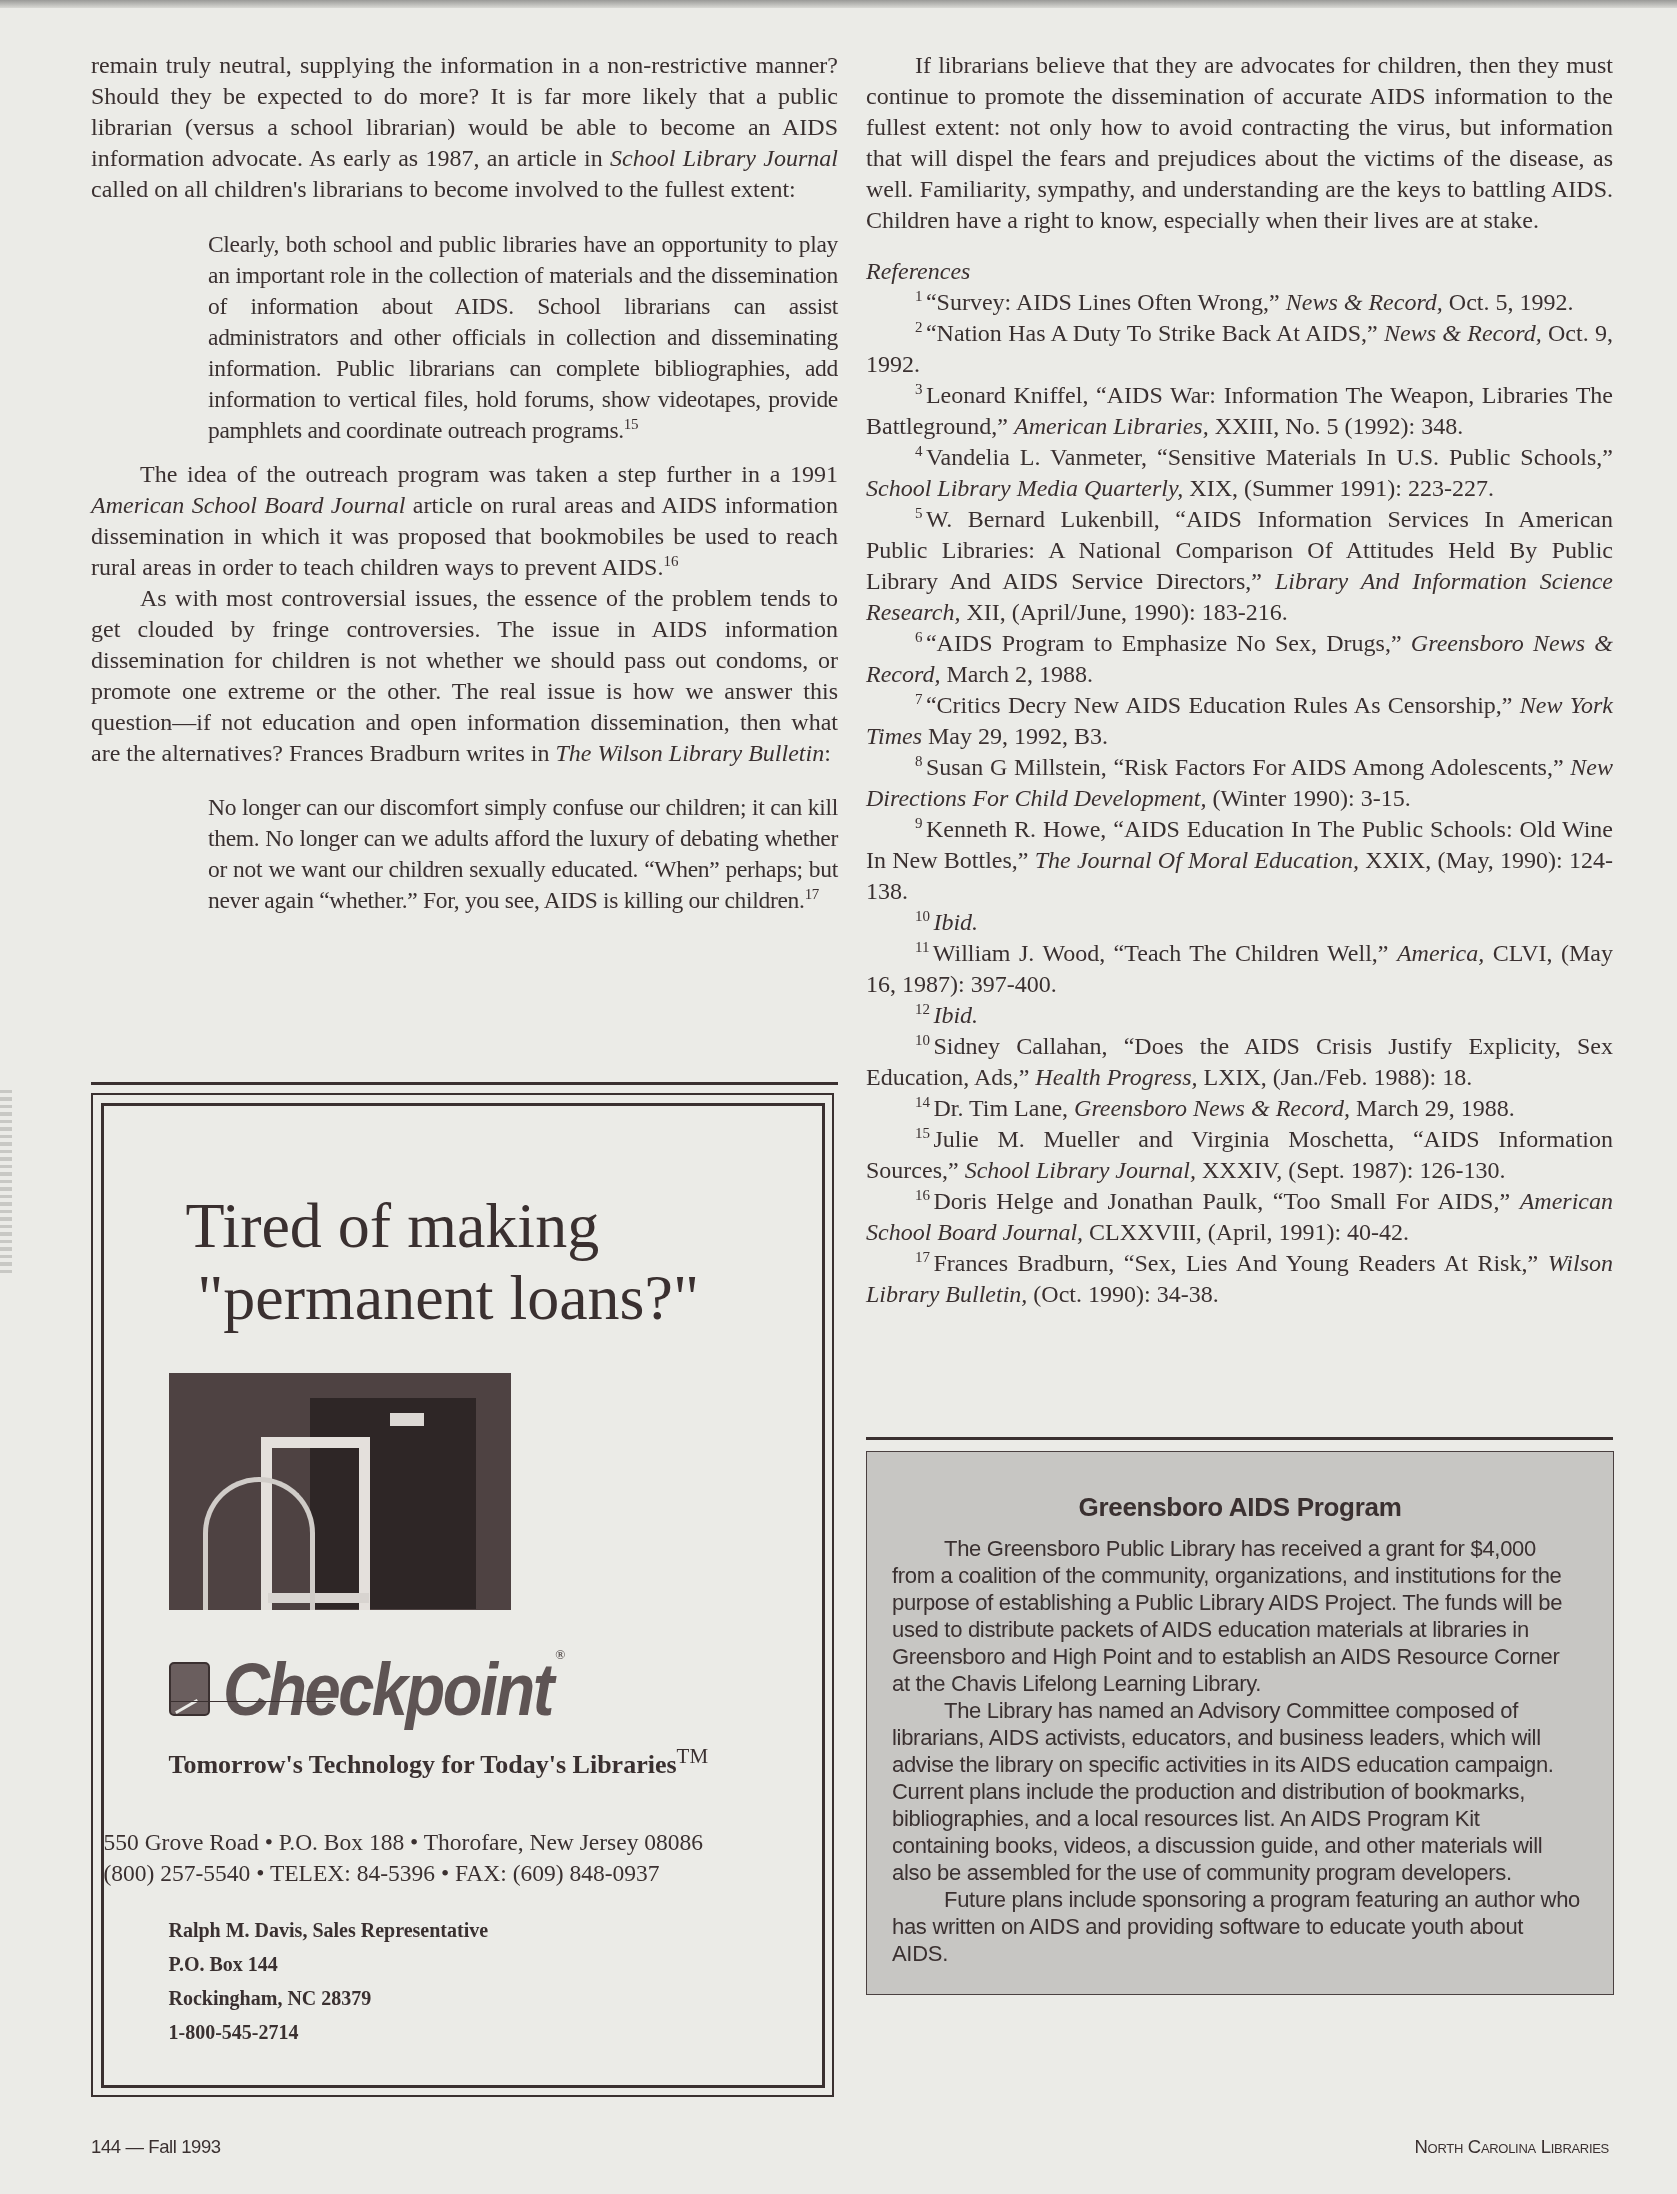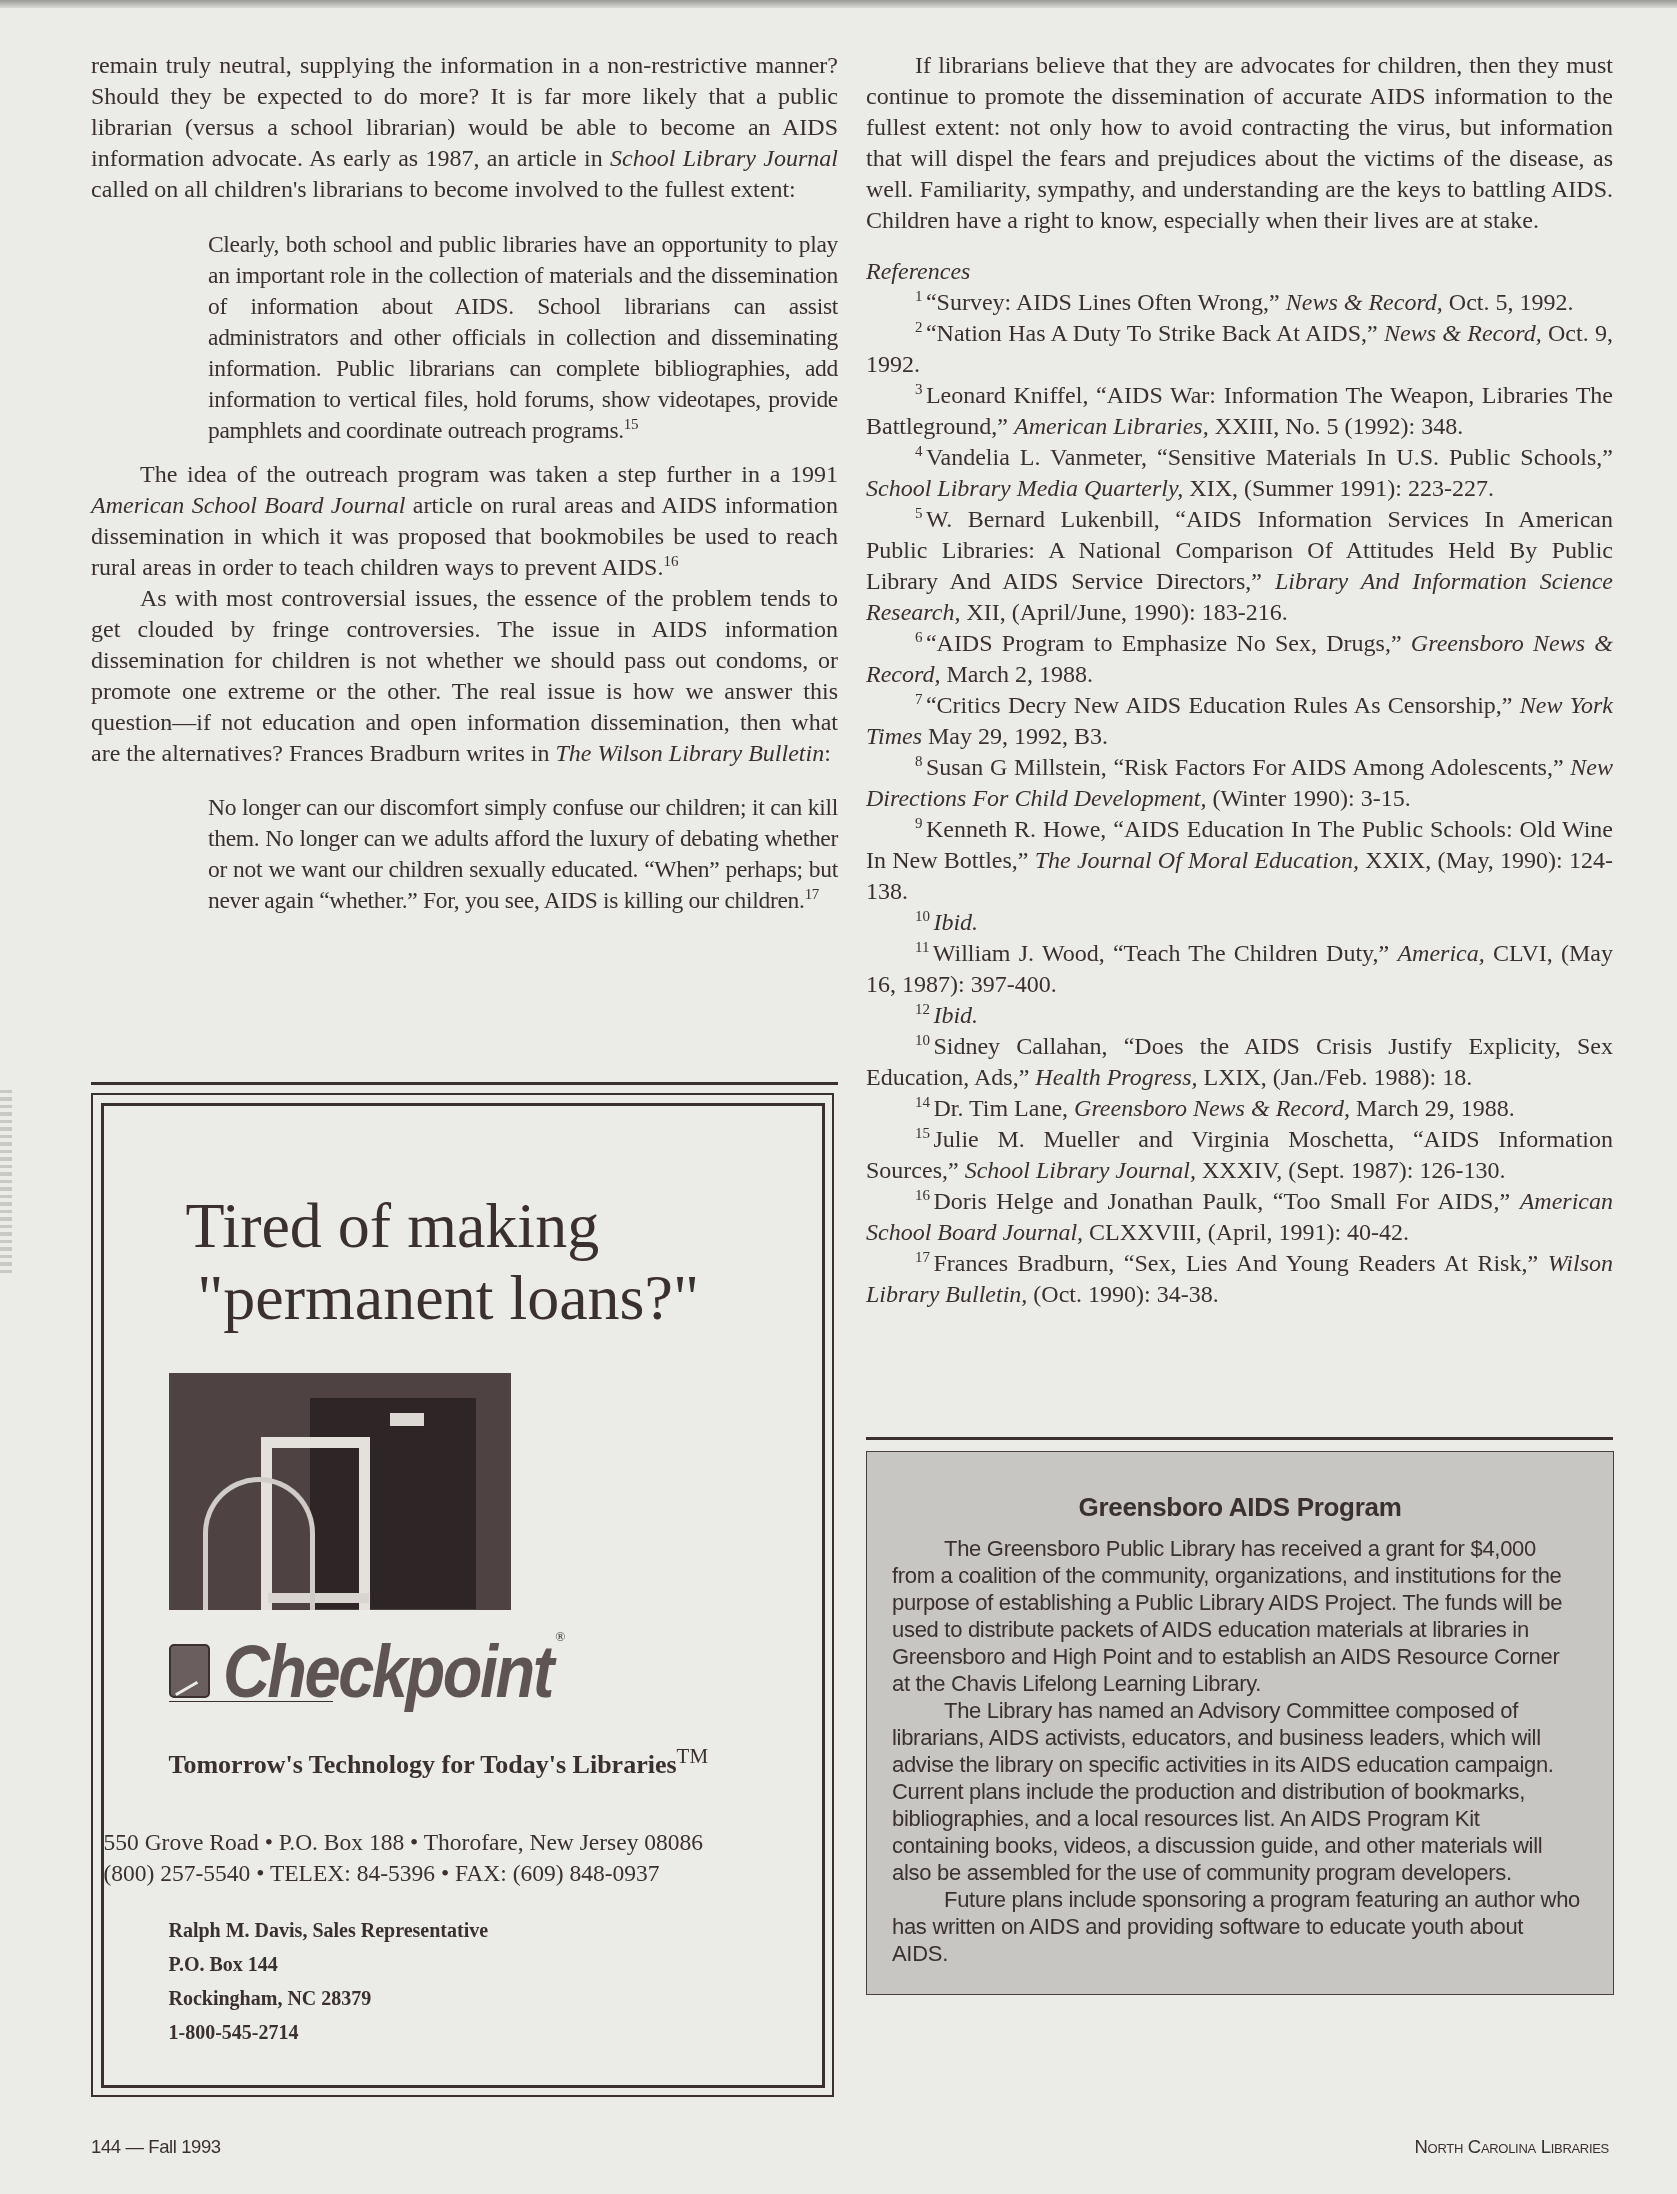--- a/index.html
+++ b/index.html
@@ -31,21 +31,21 @@
     .ad-headline div:nth-child(2) { padding-left: 11.7px; }
     .ad-photo { position: absolute; left: 65px; top: 267px; width: 342px; height: 237px; background: #4e4242;
       overflow: hidden; }
     .ad-photo .door { position: absolute; left: 141px; top: 25px; width: 166px; height: 211px; background: #2e2626; }
     .ad-photo .slot { position: absolute; left: 221px; top: 40px; width: 34px; height: 13.4px; background: #dcd8d4; }
     .ad-photo .frame { position: absolute; left: 92px; top: 64px; width: 109px; height: 173px;
       border: 11.7px solid #e4e0dc; border-bottom: none; box-sizing: border-box; }
     .ad-photo .frame-bottom { position: absolute; left: 99px; top: 220px; width: 101px; height: 10px; background: #d8d4d0; }
     .ad-photo .arch { position: absolute; left: 34px; top: 104px; width: 112px; height: 185px;
       border: 5px solid #d0ccc8; border-bottom: none; border-radius: 56px 56px 0 0; box-sizing: border-box; }
-    .ad-logo { position: absolute; left: 65px; top: 528px; display: flex; align-items: center; }
+    .ad-logo { position: absolute; left: 65px; top: 546px; display: flex; align-items: center; }
     .ad-logo-box { width: 37px; height: 50px; border: 2.5px solid #3a3030; border-radius: 5px; background: #6a5e5e; position: relative; }
     .ad-logo-box::after { content: ""; position: absolute; left: 3.4px; bottom: 6.7px; width: 25px; height: 2.5px; background: #ebebe7; transform: rotate(-30deg); }
     .ad-logo-text { font-family: "Liberation Sans", "DejaVu Sans", sans-serif; font-style: italic; font-weight: bold;
       font-size: 65px; color: #5e5454; margin-left: 13.4px; letter-spacing: -2.5px; transform: scaleY(1.15); }
     .ad-logo-reg { font-size: 13.4px; align-self: flex-start; margin-top: -5px; margin-left: 3.4px; }
     .ad-logo-line { position: absolute; left: 65px; top: 595px; width: 164px; height: 1.7px; background: #3a3030; }
     .ad-tagline { position: absolute; left: 65px; top: 644px; font-weight: bold; font-size: 26px; }
     .ad-tagline sup { font-size: 21px; font-weight: normal; text-align: right; }
     .ad-address { position: absolute; left: 0; right: 0; top: 721px; text-align: left; font-size: 23.5px; line-height: 31px; }
     .ad-contact { position: absolute; left: 65px; top: 807px; font-weight: bold; font-size: 20px; line-height: 34px; }
@@ -118,21 +118,21 @@
     <p class="ref"><sup>1</sup><span>“Survey: AIDS Lines Often Wrong,” </span><i>News &amp; Record,</i><span> Oct. 5, 1992.</span></p>
     <p class="ref"><sup>2</sup><span>“Nation Has A Duty To Strike Back At AIDS,” </span><i>News &amp; Record,</i><span> Oct. 9, 1992.</span></p>
     <p class="ref"><sup>3</sup><span>Leonard Kniffel, “AIDS War: Information The Weapon, Libraries The Battleground,” </span><i>American Libraries,</i><span> XXIII, No. 5 (1992): 348.</span></p>
     <p class="ref"><sup>4</sup><span>Vandelia L. Vanmeter, “Sensitive Materials In U.S. Public Schools,” </span><i>School Library Media Quarterly,</i><span> XIX, (Summer 1991): 223-227.</span></p>
     <p class="ref"><sup>5</sup><span>W. Bernard Lukenbill, “AIDS Information Services In American Public Libraries: A National Comparison Of Attitudes Held By Public Library And AIDS Service Directors,” </span><i>Library And Information Science Research,</i><span> XII, (April/June, 1990): 183-216.</span></p>
     <p class="ref"><sup>6</sup><span>“AIDS Program to Emphasize No Sex, Drugs,” </span><i>Greensboro News &amp; Record,</i><span> March 2, 1988.</span></p>
     <p class="ref"><sup>7</sup><span>“Critics Decry New AIDS Education Rules As Censorship,” </span><i>New York Times</i><span> May 29, 1992, B3.</span></p>
     <p class="ref"><sup>8</sup><span>Susan G Millstein, “Risk Factors For AIDS Among Adolescents,” </span><i>New Directions For Child Development,</i><span> (Winter 1990): 3-15.</span></p>
     <p class="ref"><sup>9</sup><span>Kenneth R. Howe, “AIDS Education In The Public Schools: Old Wine In New Bottles,” </span><i>The Journal Of Moral Education,</i><span> XXIX, (May, 1990): 124-138.</span></p>
     <p class="ref"><sup>10</sup><span></span><i>Ibid.</i><span></span></p>
-    <p class="ref"><sup>11</sup><span>William J. Wood, “Teach The Children Duty,” </span><i>America,</i><span> CLVI, (May 16, 1987): 397-400.</span></p>
+    <p class="ref"><sup>11</sup><span>William J. Wood, “Teach The Children Well,” </span><i>America,</i><span> CLVI, (May 16, 1987): 397-400.</span></p>
     <p class="ref"><sup>12</sup><span></span><i>Ibid.</i><span></span></p>
     <p class="ref"><sup>10</sup><span>Sidney Callahan, “Does the AIDS Crisis Justify Explicity, Sex Education, Ads,” </span><i>Health Progress,</i><span> LXIX, (Jan./Feb. 1988): 18.</span></p>
     <p class="ref"><sup>14</sup><span>Dr. Tim Lane, </span><i>Greensboro News &amp; Record,</i><span> March 29, 1988.</span></p>
     <p class="ref"><sup>15</sup><span>Julie M. Mueller and Virginia Moschetta, “AIDS Information Sources,” </span><i>School Library Journal,</i><span> XXXIV, (Sept. 1987): 126-130.</span></p>
     <p class="ref"><sup>16</sup><span>Doris Helge and Jonathan Paulk, “Too Small For AIDS,” </span><i>American School Board Journal,</i><span> CLXXVIII, (April, 1991): 40-42.</span></p>
     <p class="ref"><sup>17</sup><span>Frances Bradburn, “Sex, Lies And Young Readers At Risk,” </span><i>Wilson Library Bulletin,</i><span> (Oct. 1990): 34-38.</span></p>
   </div>
 </div>
 
 <div class="hr-right"></div>

